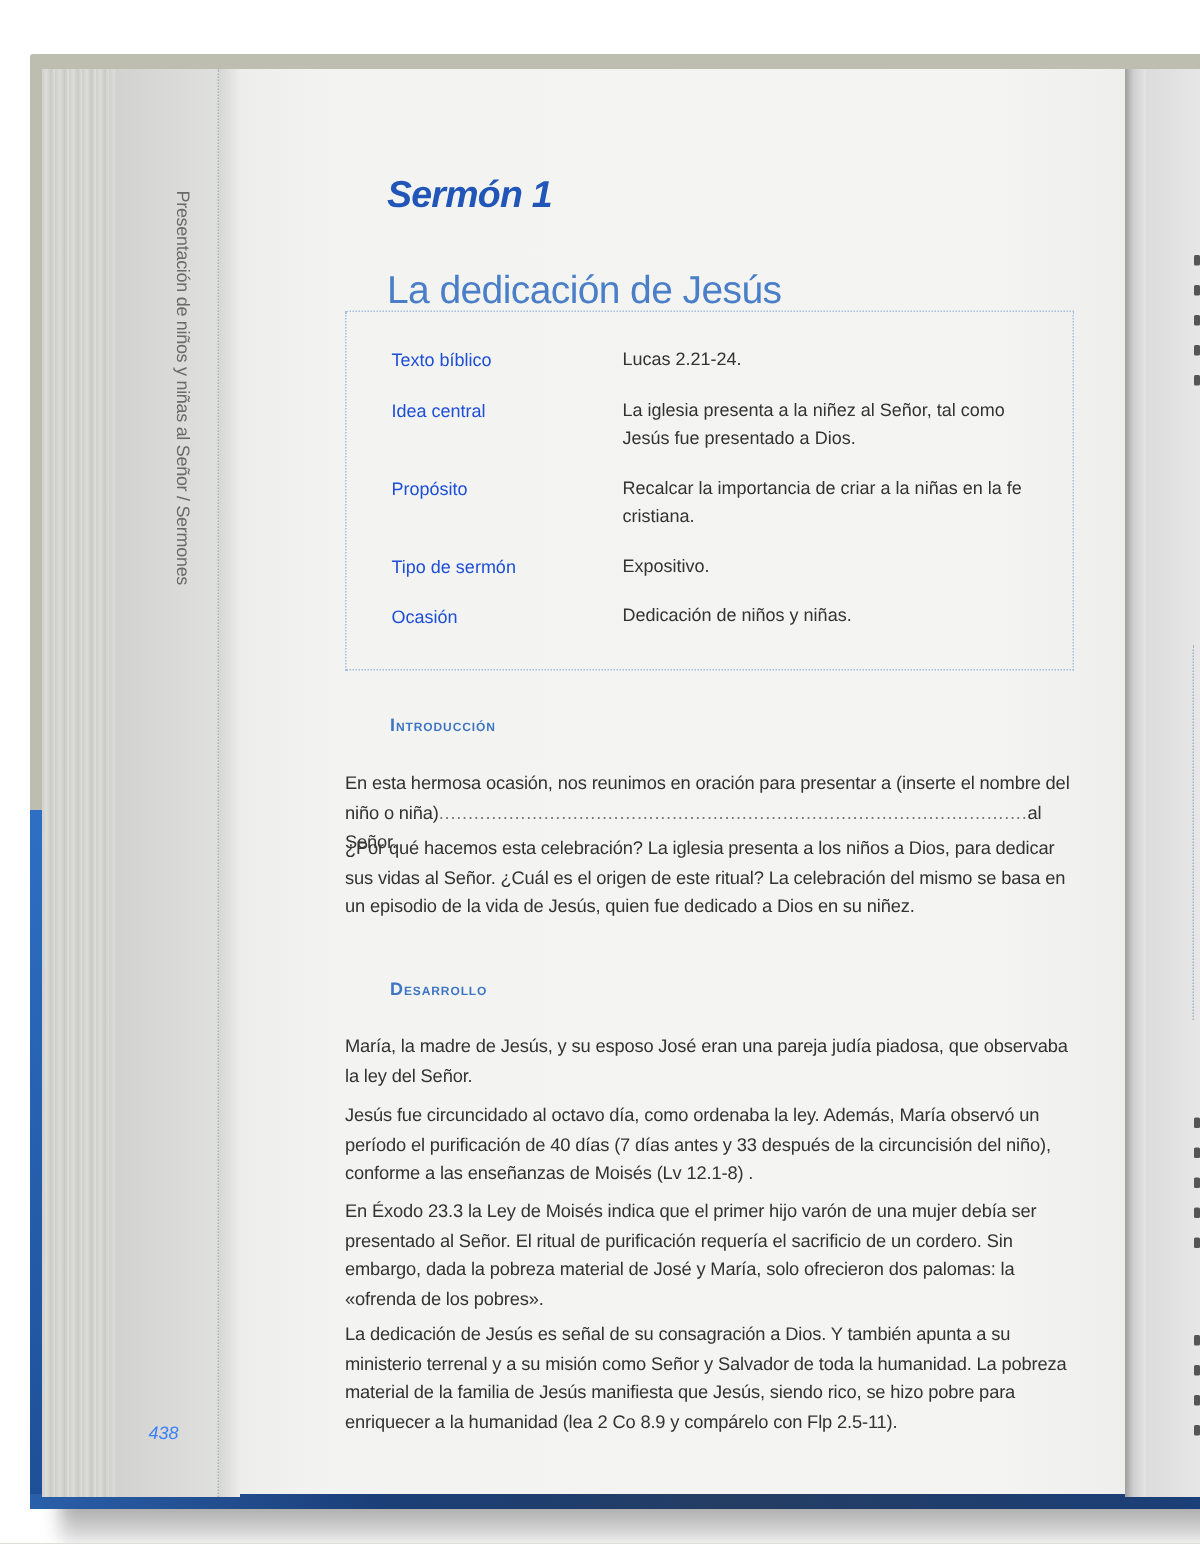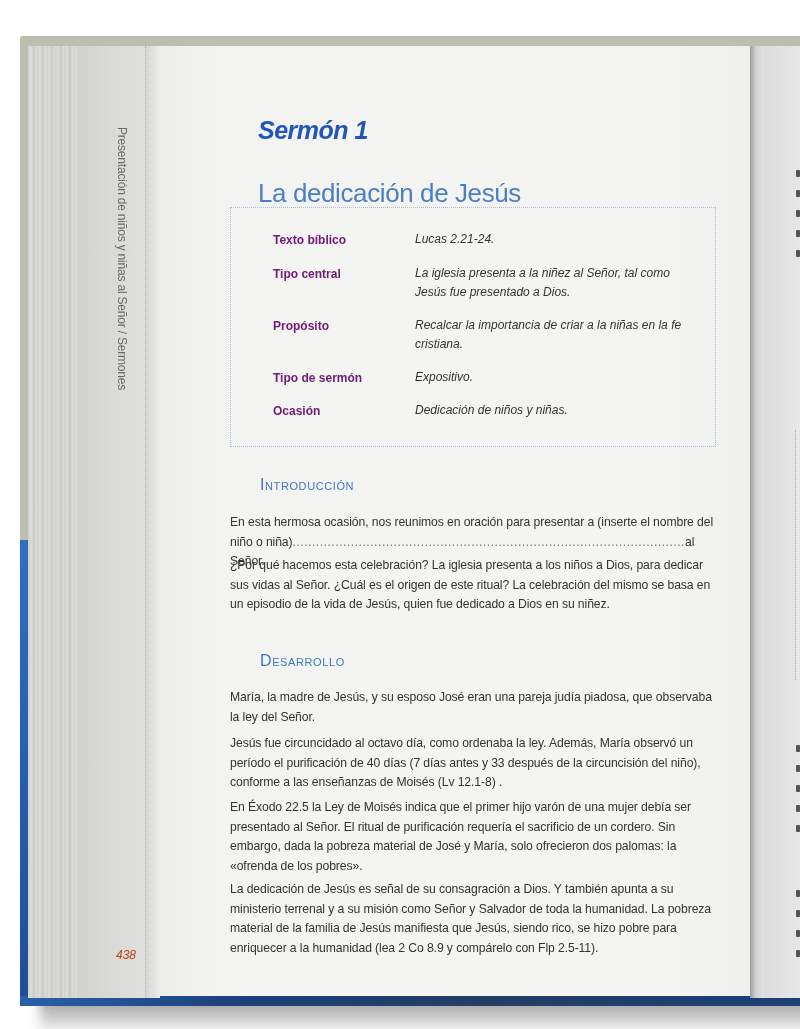--- a/index.html
+++ b/index.html
@@ -42,22 +42,22 @@
       position: absolute; left: 146px; top: 46px; width: 14px; height: 952px;
       background: linear-gradient(to right, #d6d6d4, #ececea);
     }
     .running-head {
       position: absolute; left: 115px; top: 127px;
       writing-mode: vertical-rl;
       font-size: 12px; color: #6a6a6a; letter-spacing: -0.2px;
       white-space: nowrap;
     }
     .folio {
-      position: absolute; left: 116px; top: 948px;
-      font-size: 12px; color: #c2410c; font-style: italic;
+      position: absolute; left: 99px; top: 948px;
+      font-size: 12px; color: #3b82f6; font-style: italic;
     }
     .page {
       position: absolute; left: 160px; top: 46px; width: 592px; height: 950px;
       background: linear-gradient(to right, #ededeb 0%, #f3f3f1 10%, #f4f4f2 85%, #eeeeec 100%);
     }
     .spine-shadow {
       position: absolute; left: 750px; top: 46px; width: 14px; height: 952px;
       background: linear-gradient(to right, #9e9e9e, #cfcfcf 40%, #e4e4e4);
     }
     .right-page {
@@ -82,30 +82,30 @@
     .sermon-title {
       position: absolute; left: 28px; top: 38px;
       font-size: 26px; color: #4a7fc8; letter-spacing: -0.4px; margin-top: 28px;
     }
     .info-box {
       position: absolute; left: 0px; top: 95px; width: 484px; height: 238px;
       border: 1px dotted #a5bddf;
     }
     .info-row { position: absolute; left: 30px; width: 440px; }
     .info-label {
-      position: absolute; left: 12px; top: 0; width: 150px;
-      font-size: 12px; font-weight: bold; color: #701a75;
+      position: absolute; left: 0; top: 0; width: 150px;
+      font-size: 12px; font-weight: normal; color: #1d4ed8;
     }
     .info-value {
       position: absolute; left: 154px; top: 0; width: 280px;
-      font-size: 12px; color: #333; line-height: 19px; font-style: italic;
+      font-size: 12px; color: #333; line-height: 19px;
     }
     .section-head {
       position: absolute; left: 30px;
-      font-size: 16px; font-weight: normal; color: #3f76c4; letter-spacing: 0.6px;
+      font-size: 12px; font-weight: bold; color: #3f76c4; letter-spacing: 0.6px;
       font-variant: small-caps;
     }
     .para {
       position: absolute; left: 0; width: 486px;
       font-size: 12.2px; color: #333; line-height: 19.5px; letter-spacing: -0.1px;
     }
     .dots { color: #777; letter-spacing: 0.5px; }
   </style>
 </head>
 <body>
@@ -144,21 +144,21 @@
 <div class="content">
   <div class="sermon-num">Sermón 1</div>
   <div class="sermon-title">La dedicación de Jesús</div>
 
   <div class="info-box">
     <div class="info-row" style="top:25px">
       <div class="info-label">Texto bíblico</div>
       <div class="info-value" style="top:-3px">Lucas 2.21-24.</div>
     </div>
     <div class="info-row" style="top:59px">
-      <div class="info-label">Tipo central</div>
+      <div class="info-label">Idea central</div>
       <div class="info-value" style="top:-3px">La iglesia presenta a la niñez al Señor, tal como Jesús fue presentado a Dios.</div>
     </div>
     <div class="info-row" style="top:111px">
       <div class="info-label">Propósito</div>
       <div class="info-value" style="top:-3px">Recalcar la importancia de criar a la niñas en la fe cristiana.</div>
     </div>
     <div class="info-row" style="top:163px">
       <div class="info-label">Tipo de sermón</div>
       <div class="info-value" style="top:-3px">Expositivo.</div>
     </div>
@@ -170,15 +170,15 @@
 
   <div class="section-head" style="top:364px">Introducción</div>
   <div class="para" style="top:401px">
     <span>En esta hermosa ocasión, nos reunimos en oración para presentar a (inserte el nombre del niño o niña)</span><span class="dots">.....................................................................................................</span><span>al Señor.</span>
   </div>
   <div class="para" style="top:444px">¿Por qué hacemos esta celebración? La iglesia presenta a los niños a Dios, para dedicar sus vidas al Señor. ¿Cuál es el origen de este ritual? La celebración del mismo se basa en un episodio de la vida de Jesús, quien fue dedicado a Dios en su niñez.</div>
 
   <div class="section-head" style="top:540px">Desarrollo</div>
   <div class="para" style="top:576px">María, la madre de Jesús, y su esposo José eran una pareja judía piadosa, que observaba la ley del Señor.</div>
   <div class="para" style="top:622px">Jesús fue circuncidado al octavo día, como ordenaba la ley. Además, María observó un período el purificación de 40 días (7 días antes y 33 después de la circuncisión del niño), conforme a las enseñanzas de Moisés (Lv 12.1-8) .</div>
-  <div class="para" style="top:686px">En Éxodo 22.5 la Ley de Moisés indica que el primer hijo varón de una mujer debía ser presentado al Señor. El ritual de purificación requería el sacrificio de un cordero. Sin embargo, dada la pobreza material de José y María, solo ofrecieron dos palomas: la «ofrenda de los pobres».</div>
+  <div class="para" style="top:686px">En Éxodo 23.3 la Ley de Moisés indica que el primer hijo varón de una mujer debía ser presentado al Señor. El ritual de purificación requería el sacrificio de un cordero. Sin embargo, dada la pobreza material de José y María, solo ofrecieron dos palomas: la «ofrenda de los pobres».</div>
   <div class="para" style="top:768px">La dedicación de Jesús es señal de su consagración a Dios. Y también apunta a su ministerio terrenal y a su misión como Señor y Salvador de toda la humanidad. La pobreza material de la familia de Jesús manifiesta que Jesús, siendo rico, se hizo pobre para enriquecer a la humanidad (lea 2 Co 8.9 y compárelo con Flp 2.5-11).</div>
 </div>
 
 </body></html>

